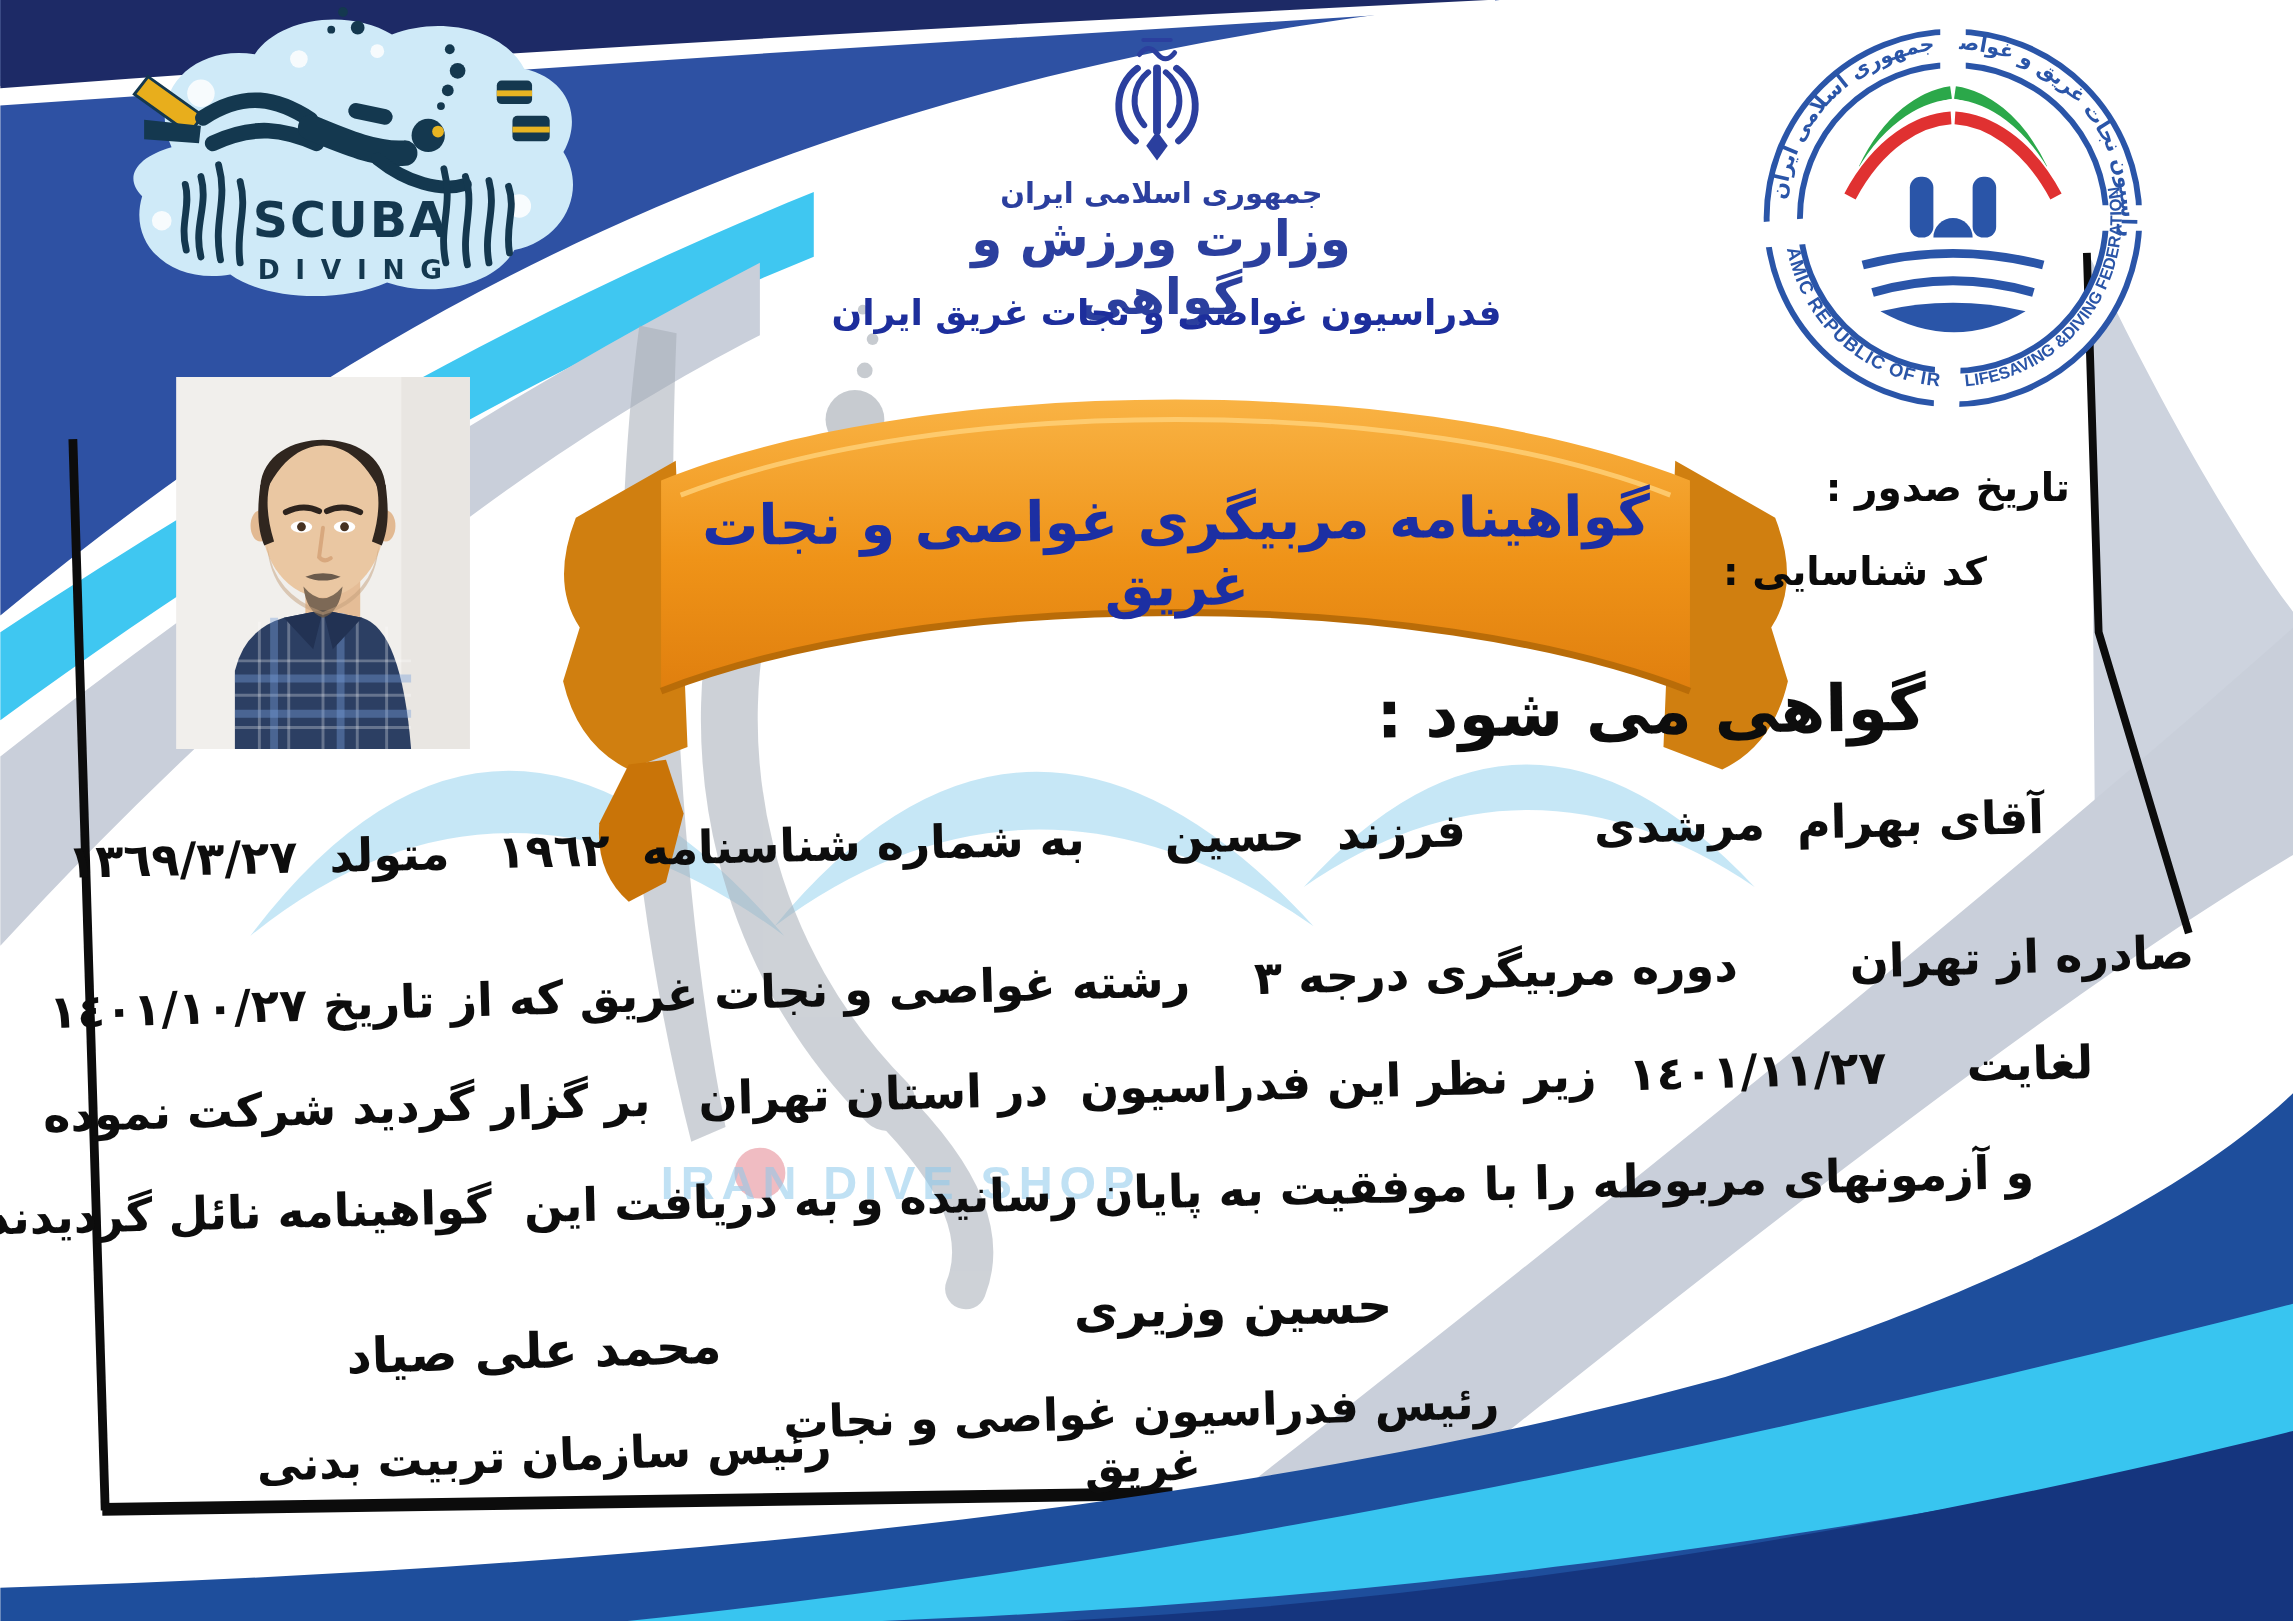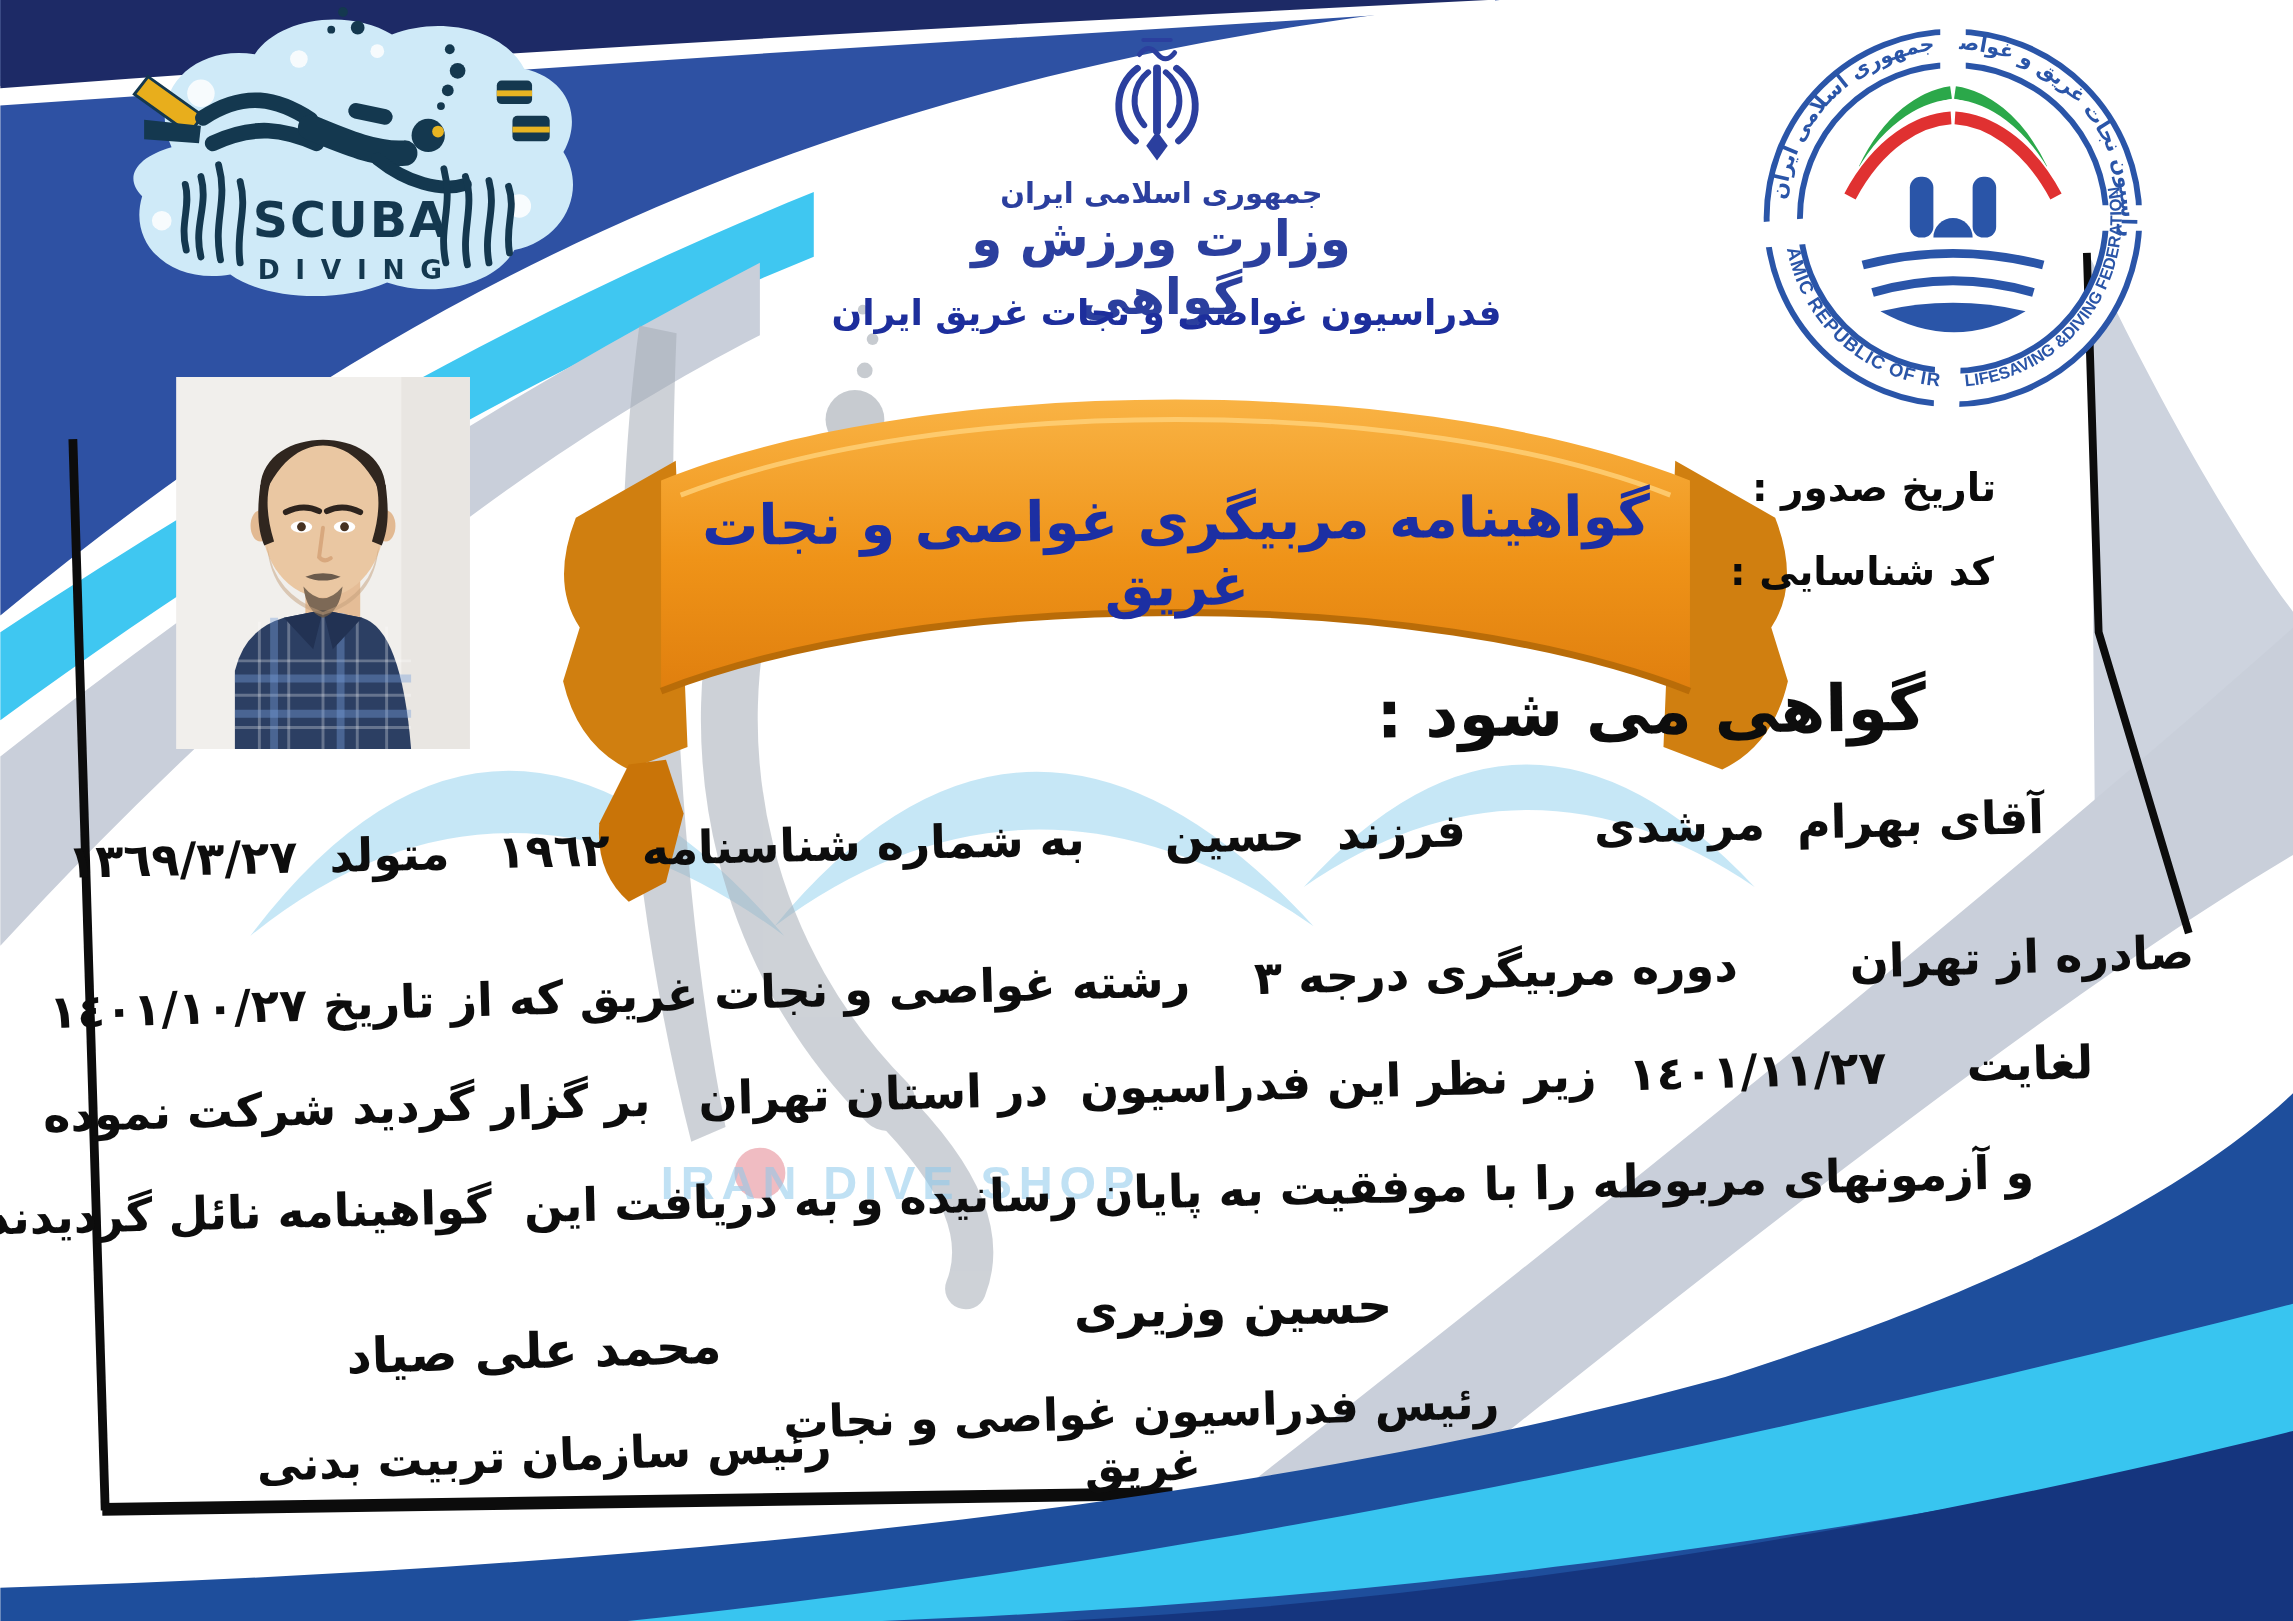--- a/index.html
+++ b/index.html
@@ -21,24 +21,24 @@
   .country{left:1000px;top:176px;width:323px;text-align:center;
     font-size:29px;font-weight:bold;color:var(--cal-blue);z-index:4;}
   .ministry{left:926px;top:210px;width:470px;text-align:center;
     font-size:50px;font-weight:800;color:var(--cal-blue);z-index:4;
     text-shadow:0 0 7.8px #fff,0 0 7.8px #fff;}
   .federation{left:804px;top:292px;width:725px;text-align:center;
     font-size:36px;font-weight:800;color:var(--fed-blue);z-index:4;}
   .banner-text{left:696px;top:488px;width:961px;text-align:center;
     font-size:56px;font-weight:800;color:var(--banner-blue);z-index:4;
     transform:rotate(-0.6deg);}
-  .meta-label{width:392px;text-align:center;font-size:39px;font-weight:800;
+  .meta-label{width:392px;text-align:right;font-size:39px;font-weight:800;
     color:#0b0b0b;z-index:5;}
   #issue-date{left:1678px;top:465px;}
-  #id-code{left:1666px;top:549px;}
+  #id-code{left:1595px;top:549px;}
   .certify-heading{left:1318px;top:674px;width:608px;text-align:right;
     font-size:65px;font-weight:800;color:var(--ink);z-index:5;transform:rotate(-0.8deg);}
   .bodyline{text-align:right;font-size:46px;font-weight:800;color:var(--ink);z-index:5;
     transform-origin:100% 50%;}
   #line1{left:196px;top:790px;width:1848px;transform:rotate(-1.3deg);}
   #line2{left:59px;top:925px;width:2135px;transform:rotate(-1.6deg);}
   #line3{left:59px;top:1035px;width:2034px;transform:rotate(-1.5deg);}
   #line4{left:59px;top:1145px;width:1975px;transform:rotate(-1.3deg);}
   .sig{text-align:center;color:var(--ink);z-index:5;}
   #sig-c-name{left:988px;top:1280px;width:490px;font-size:49px;font-weight:800;transform:rotate(-1deg);}

